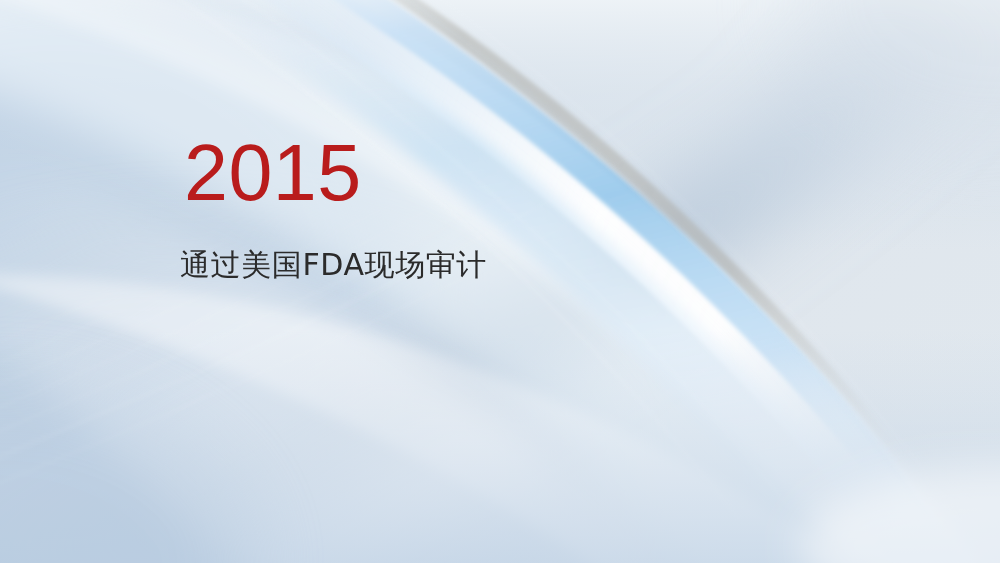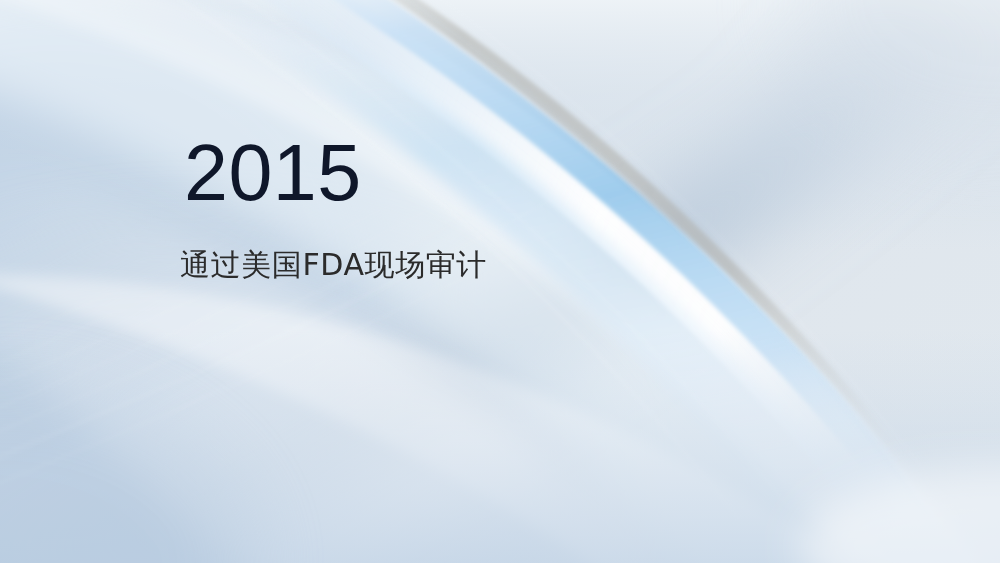--- a/index.html
+++ b/index.html
@@ -35,21 +35,21 @@
     left: 180px;
     top: 132px;
     z-index: 10;
   }
 
   #year-heading {
     font-size: 79px;
     line-height: 82px;
     font-weight: 300;
     letter-spacing: 0.5px;
-    color: #0f172a;
+    color: #b91c1c;
     margin: 0 0 0 4px;
     white-space: nowrap;
     font-family: "Liberation Sans", "DejaVu Sans", sans-serif;
   }
 
   .subtitle-line {
     font-size: 30px;
     line-height: 50px;
     font-weight: 400;
     color: #2b2b2b;

